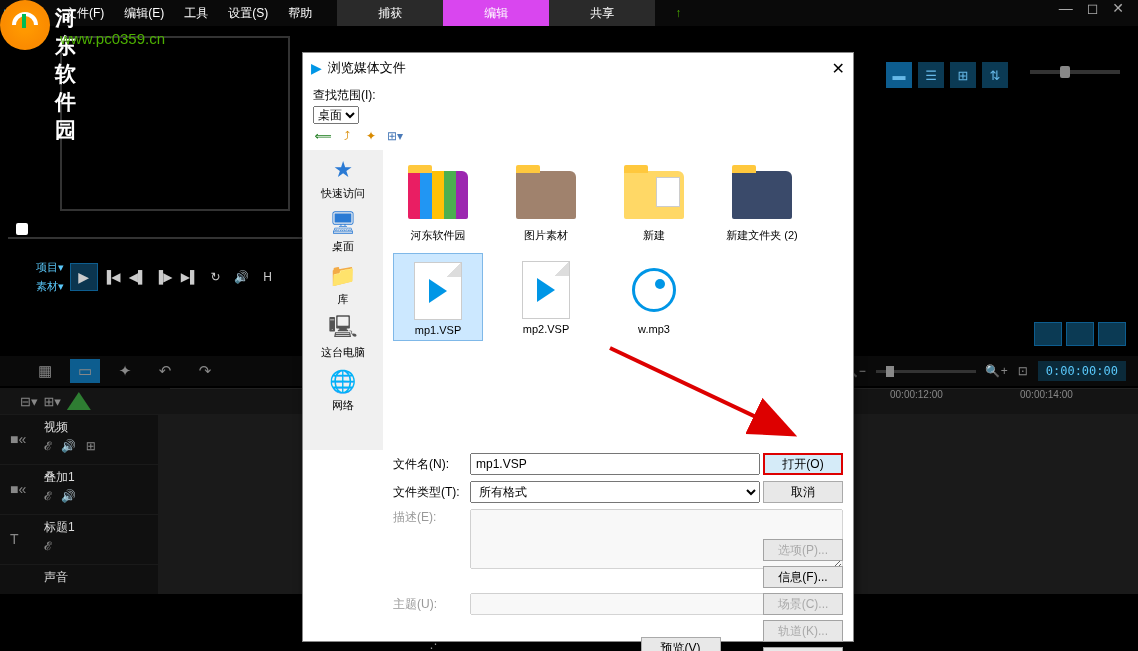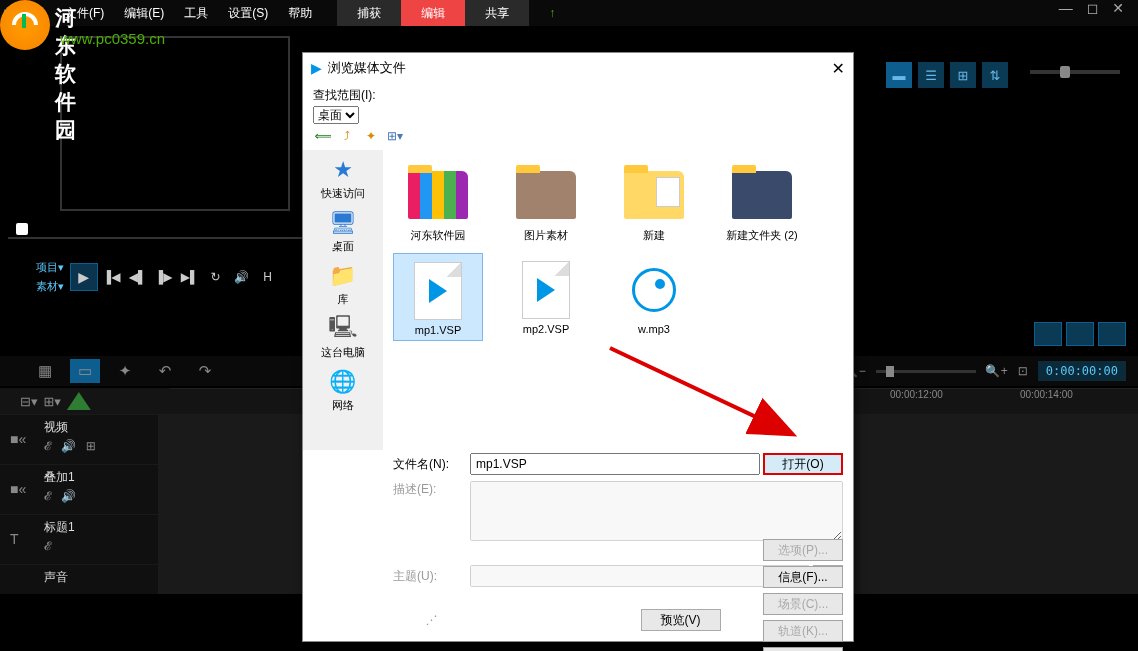--- a/index.html
+++ b/index.html
@@ -2,22 +2,22 @@
 <html><head>
 <meta charset="utf-8">
 <style>
 * { margin: 0; padding: 0; box-sizing: border-box; font-family: "Microsoft YaHei", sans-serif; }
 body { background: #000; width: 1138px; height: 651px; overflow: hidden; position: relative; }
 
 
 .menubar { height: 26px; background: #0a0a0a; display: flex; align-items: center; padding-left: 55px; color: #fff; font-size: 12px; position: relative; }
 .menubar .menu-item { padding: 0 10px; cursor: pointer; }
 .menubar .tabs { display: flex; margin-left: 15px; height: 26px; }
-.menubar .tab { width: 64px; display: flex; align-items: center; justify-content: center; }
-.menubar .tab.active { background: #ef4444; }
+.menubar .tab { width: 106px; display: flex; align-items: center; justify-content: center; }
+.menubar .tab.active { background: #d946ef; }
 .menubar .tab.gray { background: #2a2a2a; }
 .menubar .win-controls { position: absolute; right: 0; top: 0; display: flex; gap: 14px; padding-right: 14px; color: #aaa; font-size: 14px; }
 
 
 .watermark { position: absolute; left: 0; top: 0; z-index: 50; }
 .watermark .logo-circle { width: 50px; height: 50px; background: radial-gradient(circle, #ff9800 20%, #fb8c00 60%); border-radius: 50%; display: flex; align-items: center; justify-content: center; position: absolute; }
 .watermark .title { position: absolute; left: 55px; top: 4px; color: #fff; font-size: 21px; font-weight: bold; }
 .watermark .url { position: absolute; left: 60px; top: 30px; color: #4caf00; font-size: 15px; }
 
 
@@ -333,20 +333,25 @@
           <span>w.mp3</span>
         </div>
       </div>
   </div>
 
   <div class="formrow">
     <label>文件名(N):</label>
     <input list="_" value="mp1.VSP" style="">
     <button class="dbtn highlight">打开(O)</button>
   </div>
+  <div class="formrow">
+    <label>文件类型(T):</label>
+    <select><option>所有格式</option></select>
+    <button class="dbtn">取消</button>
+  </div>
 
   <div class="formrow">
     <label style="color:#999;align-self:flex-start">描述(E):</label>
     <textarea disabled="" style=""></textarea>
   </div>
   <div class="formrow" style="margin-top:18px">
     <label style="color:#999">主题(U):</label>
     <input disabled="" style="">
     <button class="dbtn" style="width:30px">↵</button>
   </div>

